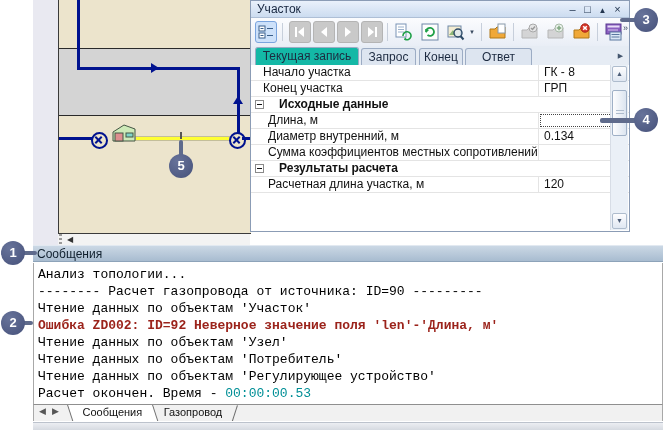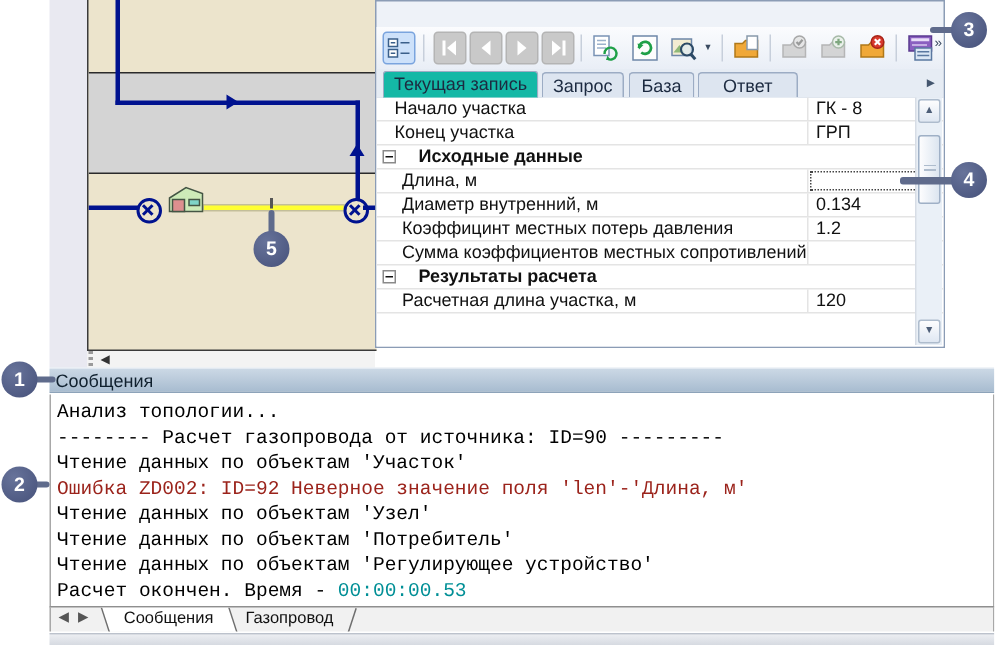--- a/index.html
+++ b/index.html
@@ -70,21 +70,21 @@
   
   .msgpanel{position:absolute;left:33px;top:245px;width:630px;height:177px;box-sizing:border-box;}
   .msghdr{position:absolute;left:0;top:0;right:0;height:17px;
       background:linear-gradient(#cbd8e5,#a8bcd0);border-top:1px solid #e2e9f1;border-bottom:1px solid #8da3b9;
       font-size:12px;color:#10202e;line-height:16px;padding-left:4px;box-sizing:border-box;}
   .log{position:absolute;left:0;top:18px;right:0;bottom:18px;background:#fff;
       border-left:1px solid #a8a8a8;border-right:1px solid #a8a8a8;
       font-family:"Liberation Mono","DejaVu Sans Mono",monospace;font-size:13px;color:#000;
       padding:3px 0 17px 4px;box-sizing:border-box;overflow:hidden;}
   .log .line{height:17px;line-height:17px;white-space:pre;}
-  .log .err{color:#9b231b;font-weight:normal;}
+  .log .err{color:#9b231b;font-weight:bold;}
   .log .time{color:#008f96;}
   .sheetbar{position:absolute;left:0;bottom:1px;right:0;height:17px;background:#f1f1f1;
       border-top:1px solid #8f8f8f;border-left:1px solid #a8a8a8;border-right:1px solid #a8a8a8;box-sizing:border-box;overflow:hidden;}
   .sheetnav{position:absolute;left:5px;top:1px;font-size:9px;color:#555;}
   .sheetnav span{margin-right:6px;}
   .sheettabs{position:absolute;left:30px;top:0;height:17px;display:flex;}
   .stab{height:17px;line-height:15px;font-size:11px;color:#111;padding:0 12px;position:relative;}
   .stab.active{background:#fff;border:1px solid #6e6e6e;border-top:none;transform:skewX(18deg);margin-left:6px;z-index:2;}
   .stab.active b{display:inline-block;transform:skewX(-18deg);font-weight:normal;}
   .stab.inactive{margin-left:-4px;}
@@ -131,20 +131,26 @@
         <i class="b"></i>
       </div>
     <div class="pipe" style="left:183px;top:137px;width:9px;height:3px"></div>
   </div>
   <div class="map-hscroll">
     <div class="splitter-dots"></div>
     <span class="larr">◀</span>
   </div>
 
   <div class="panel">
+    <div class="titlebar">
+      <span>Участок</span>
+      <span class="winbtns">
+        <span>–</span><span>□</span><span class="pin">▲</span><span>×</span>
+      </span>
+    </div>
 
     <div class="toolbar">
       <div class="tbtn sel" style="left:4px">
         <svg width="16" height="16">
             <rect x="1" y="2" width="6" height="5" fill="#fff" stroke="#3a5f8a"></rect>
             <line x1="2.5" y1="4.5" x2="5.5" y2="4.5" stroke="#3a5f8a"></line>
             <rect x="1" y="9" width="6" height="5" fill="#fff" stroke="#3a5f8a"></rect>
             <line x1="2.5" y1="11.5" x2="5.5" y2="11.5" stroke="#3a5f8a"></line>
             <line x1="9" y1="4.5" x2="15" y2="4.5" stroke="#3a5f8a"></line>
             <line x1="9" y1="11.5" x2="15" y2="11.5" stroke="#3a5f8a"></line>
@@ -241,21 +247,21 @@
             <line x1="6.5" y1="11.5" x2="14.5" y2="11.5" stroke="#5a78a0"></line>
             <line x1="6.5" y1="14" x2="14.5" y2="14" stroke="#5a78a0"></line>
           </svg>
       </div>
       <div class="overflow" style="left:372px">»</div>
     </div>
 
     <div class="rtabs">
       <div class="rtab active" style="left:4px;width:104px">Текущая запись</div>
       <div class="rtab" style="left:110px;width:55px">Запрос</div>
-      <div class="rtab" style="left:168px;width:44px">База</div>
+      <div class="rtab" style="left:168px;width:44px">Конец</div>
       <div class="rtab" style="left:214px;width:67px">Ответ</div>
       <div class="rtab-scroll">▶</div>
     </div>
 
     <div class="grid">
       <div class="row toplevel">
         <div class="name">Начало участка</div>
         <div class="val">ГК - 8</div>
       </div>
       <div class="row toplevel">
@@ -265,24 +271,20 @@
       <div class="row group">
         <div class="name"><span class="minusbox"></span><span>Исходные данные</span></div>
       </div>
       <div class="row">
         <div class="name">Длина, м</div>
         <div class="val selcell"></div>
       </div>
       <div class="row">
         <div class="name">Диаметр внутренний, м</div>
         <div class="val">0.134</div>
-      </div>
-      <div class="row">
-        <div class="name">Коэффицинт местных потерь давления</div>
-        <div class="val">1.2</div>
       </div>
       <div class="row">
         <div class="name">Сумма коэффициентов местных сопротивлений</div>
         <div class="val"></div>
       </div>
       <div class="row group">
         <div class="name"><span class="minusbox"></span><span>Результаты расчета</span></div>
       </div>
       <div class="row">
         <div class="name">Расчетная длина участка, м</div>

